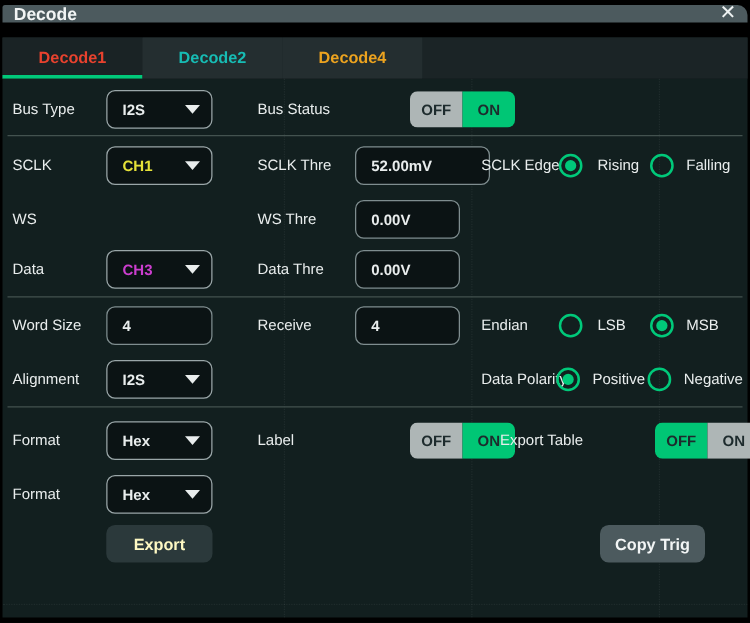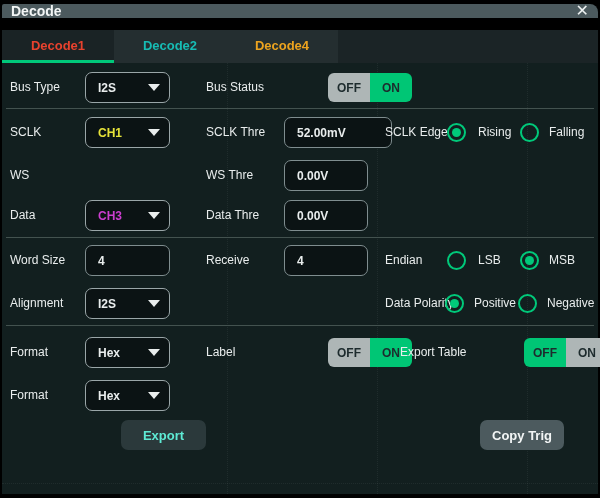--- a/index.html
+++ b/index.html
@@ -29,21 +29,21 @@
   .ch1{color:#e6e239}.ch2{color:#17bcb4}.ch3{color:#cc3ecf}
   .toggle{position:absolute;width:84px;height:29px;top:1px;border-radius:6px;overflow:hidden;display:flex;margin-left:44px;}
   .half{flex:1;display:flex;align-items:center;justify-content:center;font-size:12px;font-weight:bold;color:#1d2b2d;}
   .hgray{background:#aeb6b6}.hgreen{background:#00c675}
   .radio{position:absolute;top:6px;width:19px;height:19px;border-radius:50%;
          border:2px solid #00c97a;box-sizing:border-box;}
   .radio.sel::after{content:'';position:absolute;inset:3px;background:#00c97a;border-radius:50%;}
   .sep{position:absolute;left:4px;right:4px;height:0;border-top:1px solid #43524f;}
   .btn{position:absolute;height:30px;border-radius:7px;display:flex;align-items:center;justify-content:center;
        font-size:13px;font-weight:bold;box-sizing:border-box;}
-  .btn-disabled{background:#2b393b;color:#5eead4;margin-left:36px;}
+  .btn-disabled{background:#2b393b;color:#fef9c3;}
   .btn-normal{background:#4c5a5e;color:#f2f5f5;}
 </style>
 </head>
 <body>
 
 <div class="dialog">
 
   <div class="titlebar">
     <span class="title">Decode</span>
     <span class="close">✕</span>

